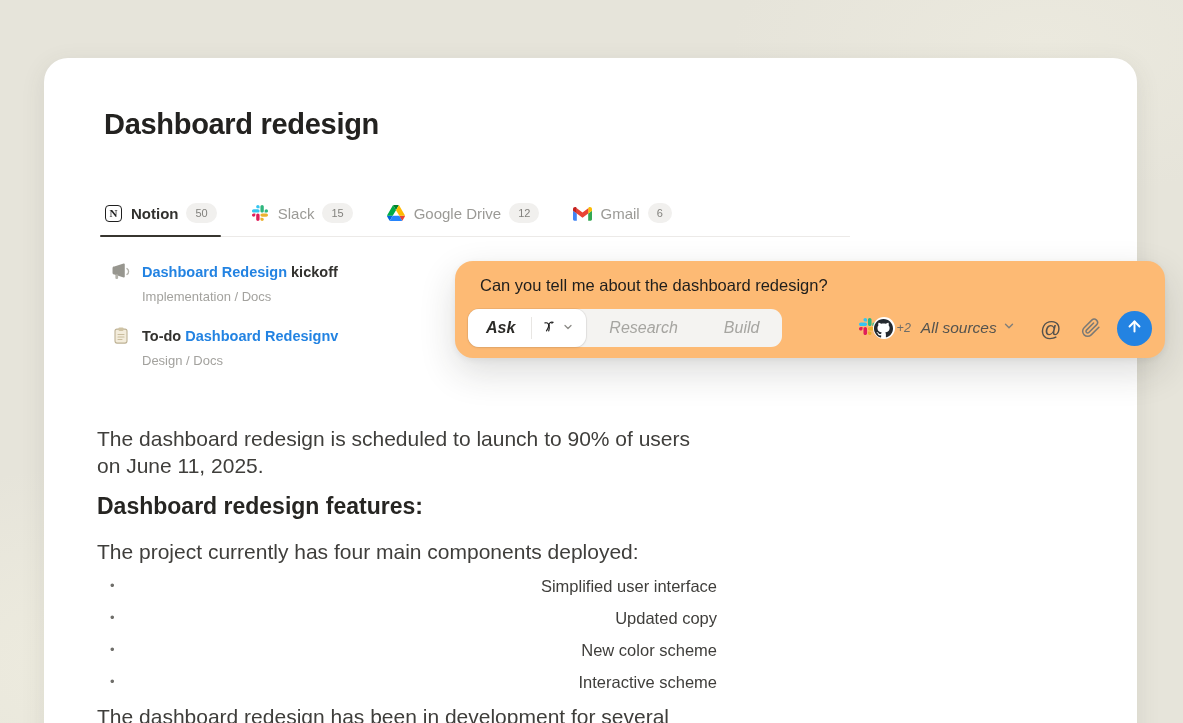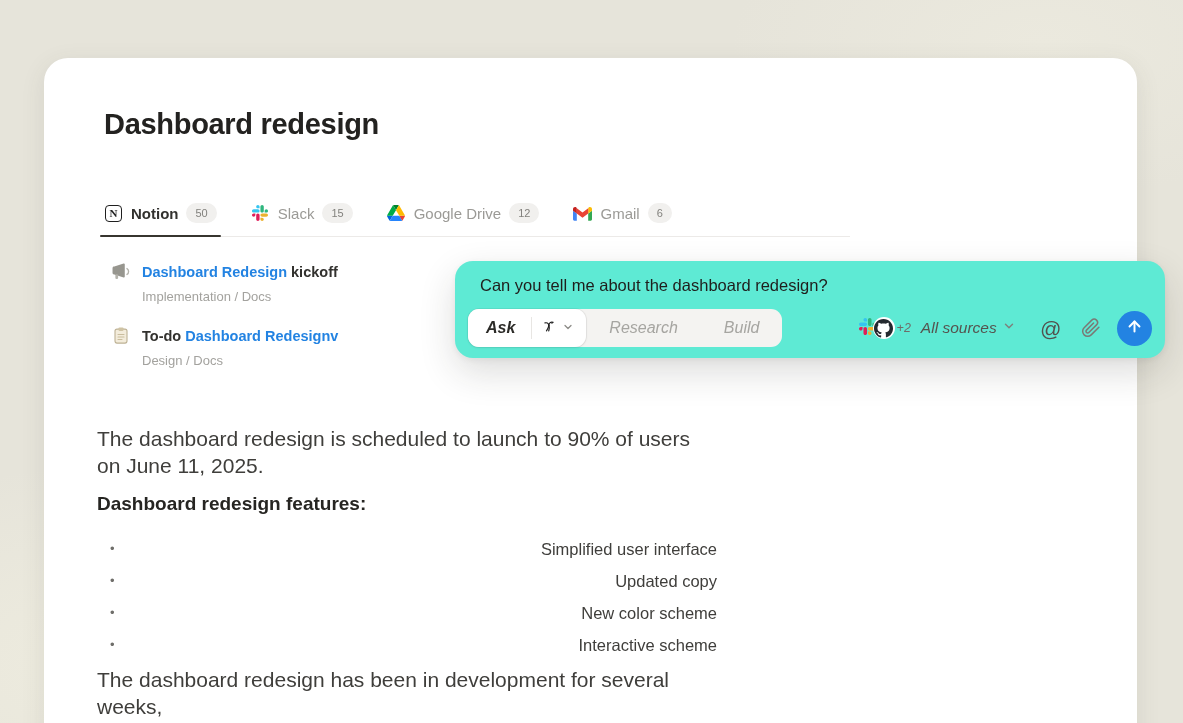--- a/index.html
+++ b/index.html
@@ -61,30 +61,30 @@
   .result-title-row { display:flex; align-items:center; gap:10px; }
   .result-title { font-size:14.5px; font-weight:600; color:#32312e; }
   .result-title .hl { color:#2383e2; }
   .result-breadcrumb { font-size:13px; color:#a3a29e; margin:7px 0 0 30px; }
   .result-icon { width:20px; height:20px; display:inline-flex; }
 
   
   .doc { position:absolute; left:53px; top:367px; width:620px; }
   .doc p { font-size:21px; line-height:27px; color:#3f3e3b; }
   .doc .para1 { margin-bottom:14px; }
-  .doc h2 { font-size:19px; font-weight:700; color:#262522; margin-bottom:18px; }
+  .doc h2 { font-size:23px; font-weight:700; color:#262522; margin-bottom:18px; }
   .doc .para2 { margin-bottom:5px; }
   .doc ul { list-style:none; margin-bottom:5px; }
   .doc li { font-size:16.5px; line-height:32px; color:#3f3e3b; padding-left:28px; position:relative;text-align:right; }
   .doc li::before { content:"•"; position:absolute; left:13px; color:#6f6e6a; font-size:13px; }
 
   
   .chatbox {
     position:absolute; left:455px; top:261px; width:710px; height:97px;
-    background:#5eead4; border-radius:18px;
+    background:#fdba74; border-radius:18px;
     box-shadow:0 14px 36px rgba(40,40,34,0.16), 0 2px 6px rgba(40,40,34,0.06);
     z-index:5;
   }
   .chat-question {
     position:absolute; left:25px; top:15px;
     font-size:16.5px; color:#1f1e1c;
   }
   .chat-row {
     position:absolute; left:13px; right:13px; bottom:11px; height:38px;
     display:flex; align-items:center;font-style:italic;
@@ -200,20 +200,21 @@
         </span>
         <span class="result-title"><span>To-do </span><span class="hl">Dashboard Redesignv</span></span>
       </div>
       <div class="result-breadcrumb">Design / Docs</div>
     </div>
   </div>
 
   <div class="doc">
     <p class="para1"><span>The dashboard redesign is scheduled to launch to 90% of users</span><br><span>on June 11, 2025.</span></p>
     <h2>Dashboard redesign features:</h2>
+    <p class="para2">The project currently has four main components deployed:</p>
     <ul>
       <li><span>Simplified user interface</span></li>
       <li><span>Updated copy</span></li>
       <li><span>New color scheme</span></li>
       <li><span>Interactive scheme</span></li>
     </ul>
     <p>The dashboard redesign has been in development for several weeks,</p>
   </div>
 
 </div>

